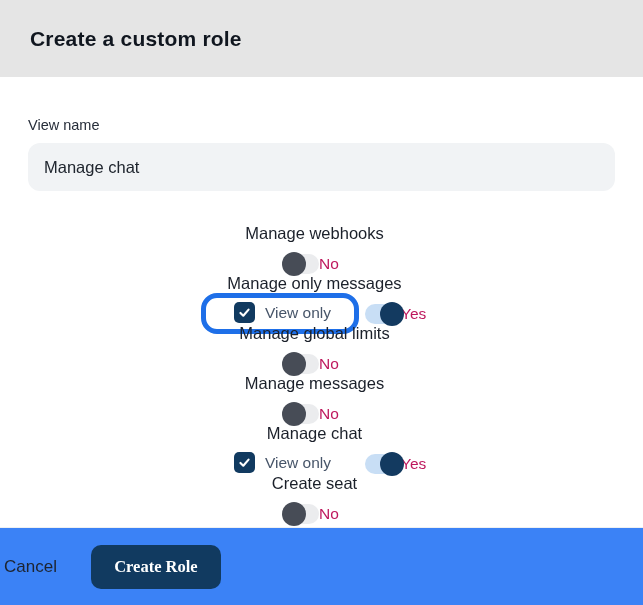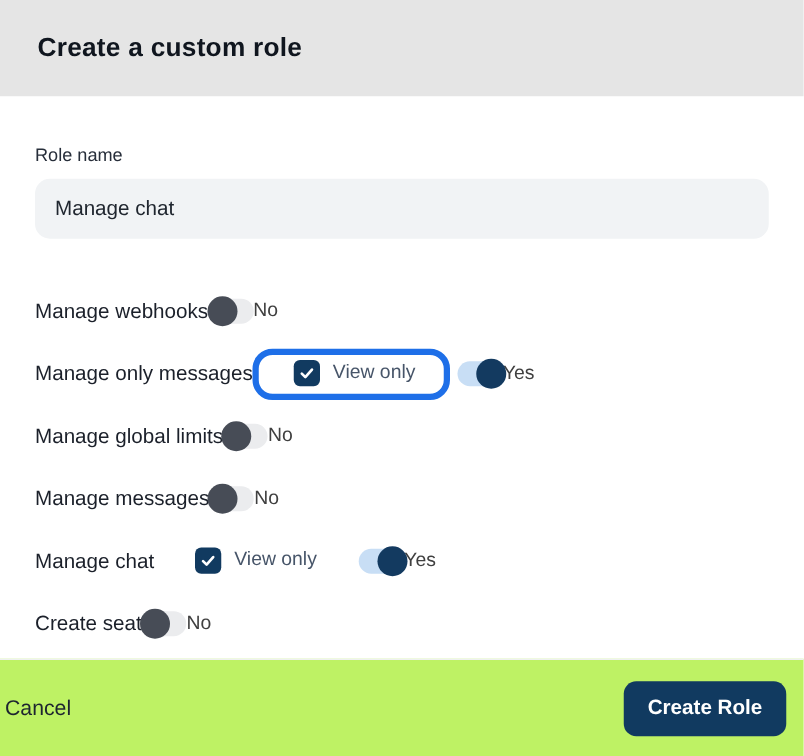--- a/index.html
+++ b/index.html
@@ -25,21 +25,21 @@
     margin-top: 10px; width: 100%; height: 48px;
     background: #f1f3f5; border: none; border-radius: 12px;
     padding: 0 16px; font-size: 16.5px; color: #20262f;
     font-family: inherit; outline: none;
   }
 
   
   .permissions { margin-top: 33px; }
   .row {
     height: 50px; display: flex; align-items: center;
-    justify-content: flex-start; padding-right: 14px;
+    justify-content: space-between; padding-right: 14px; flex-direction: column;
   }
   .row-label { font-size: 16.5px; color: #1b202a; }
   .row-right { display: flex; align-items: center; }
 
   .vo-group {
     display: flex; align-items: center;
     border: 5px solid transparent; border-radius: 16px;
     padding: 4px 23px 6px 28px; margin-right: 6px;
   }
   .vo-group.highlighted { border-color: #1e6fe8; }
@@ -48,49 +48,49 @@
     display: flex; align-items: center; justify-content: center; cursor: pointer;
   }
   .vo-label { margin-left: 10px; font-size: 15.5px; color: #475569; }
 
   .toggle { position: relative; width: 36px; height: 20px; border-radius: 10px; cursor: pointer; }
   .toggle.off { background: #ebecee; }
   .toggle.on  { background: #c8def5; }
   .knob { position: absolute; top: -2px; width: 24px; height: 24px; border-radius: 50%; }
   .toggle.off .knob { left: -1px; background: #474c56; }
   .toggle.on  .knob { right: -3px; background: #133a60; }
-  .toggle-label { margin-left: 0; font-size: 15.5px; color: #404040; min-width: 27px; }
+  .toggle-label { margin-left: 0; font-size: 15.5px; color: #be185d; min-width: 27px; }
 
   
   .modal-footer {
-    flex: 0 0 78px; background: #bef264; border-top: 1px solid #eef0f2;
-    display: flex; align-items: center; justify-content: space-between;
+    flex: 0 0 78px; background: #3b82f6; border-top: 1px solid #eef0f2;
+    display: flex; align-items: center; justify-content: flex-start;
     gap: 30px; padding-right: 14px;
   }
   .cancel-btn {
     background: none; border: none; cursor: pointer;
     font-size: 17px; color: #1d2430; font-family: inherit; padding: 8px 4px;
   }
   .create-btn {
     width: 130px; height: 44px; background: #113a60; color: #ffffff;
     border: none; border-radius: 10px; cursor: pointer;
-    font-size: 16.5px; font-weight: 700; font-family: Liberation Sans, sans-serif;
+    font-size: 16.5px; font-weight: 700; font-family: Liberation Serif, serif;
   }
 </style>
 </head>
 <body>
 
 <div class="modal">
 
   <div class="modal-header">
     <div class="modal-title">Create a custom role</div>
   </div>
 
   <div class="modal-body">
-    <div class="field-label">Role name</div>
+    <div class="field-label">View name</div>
     <input class="text-input" type="text" value="Manage chat" style="">
 
     <div class="permissions">
   <div class="row">
     <div class="row-label">Manage webhooks</div>
     <div class="row-right">
 
       <div class="toggle off">
         <span class="knob"></span>
       </div>

